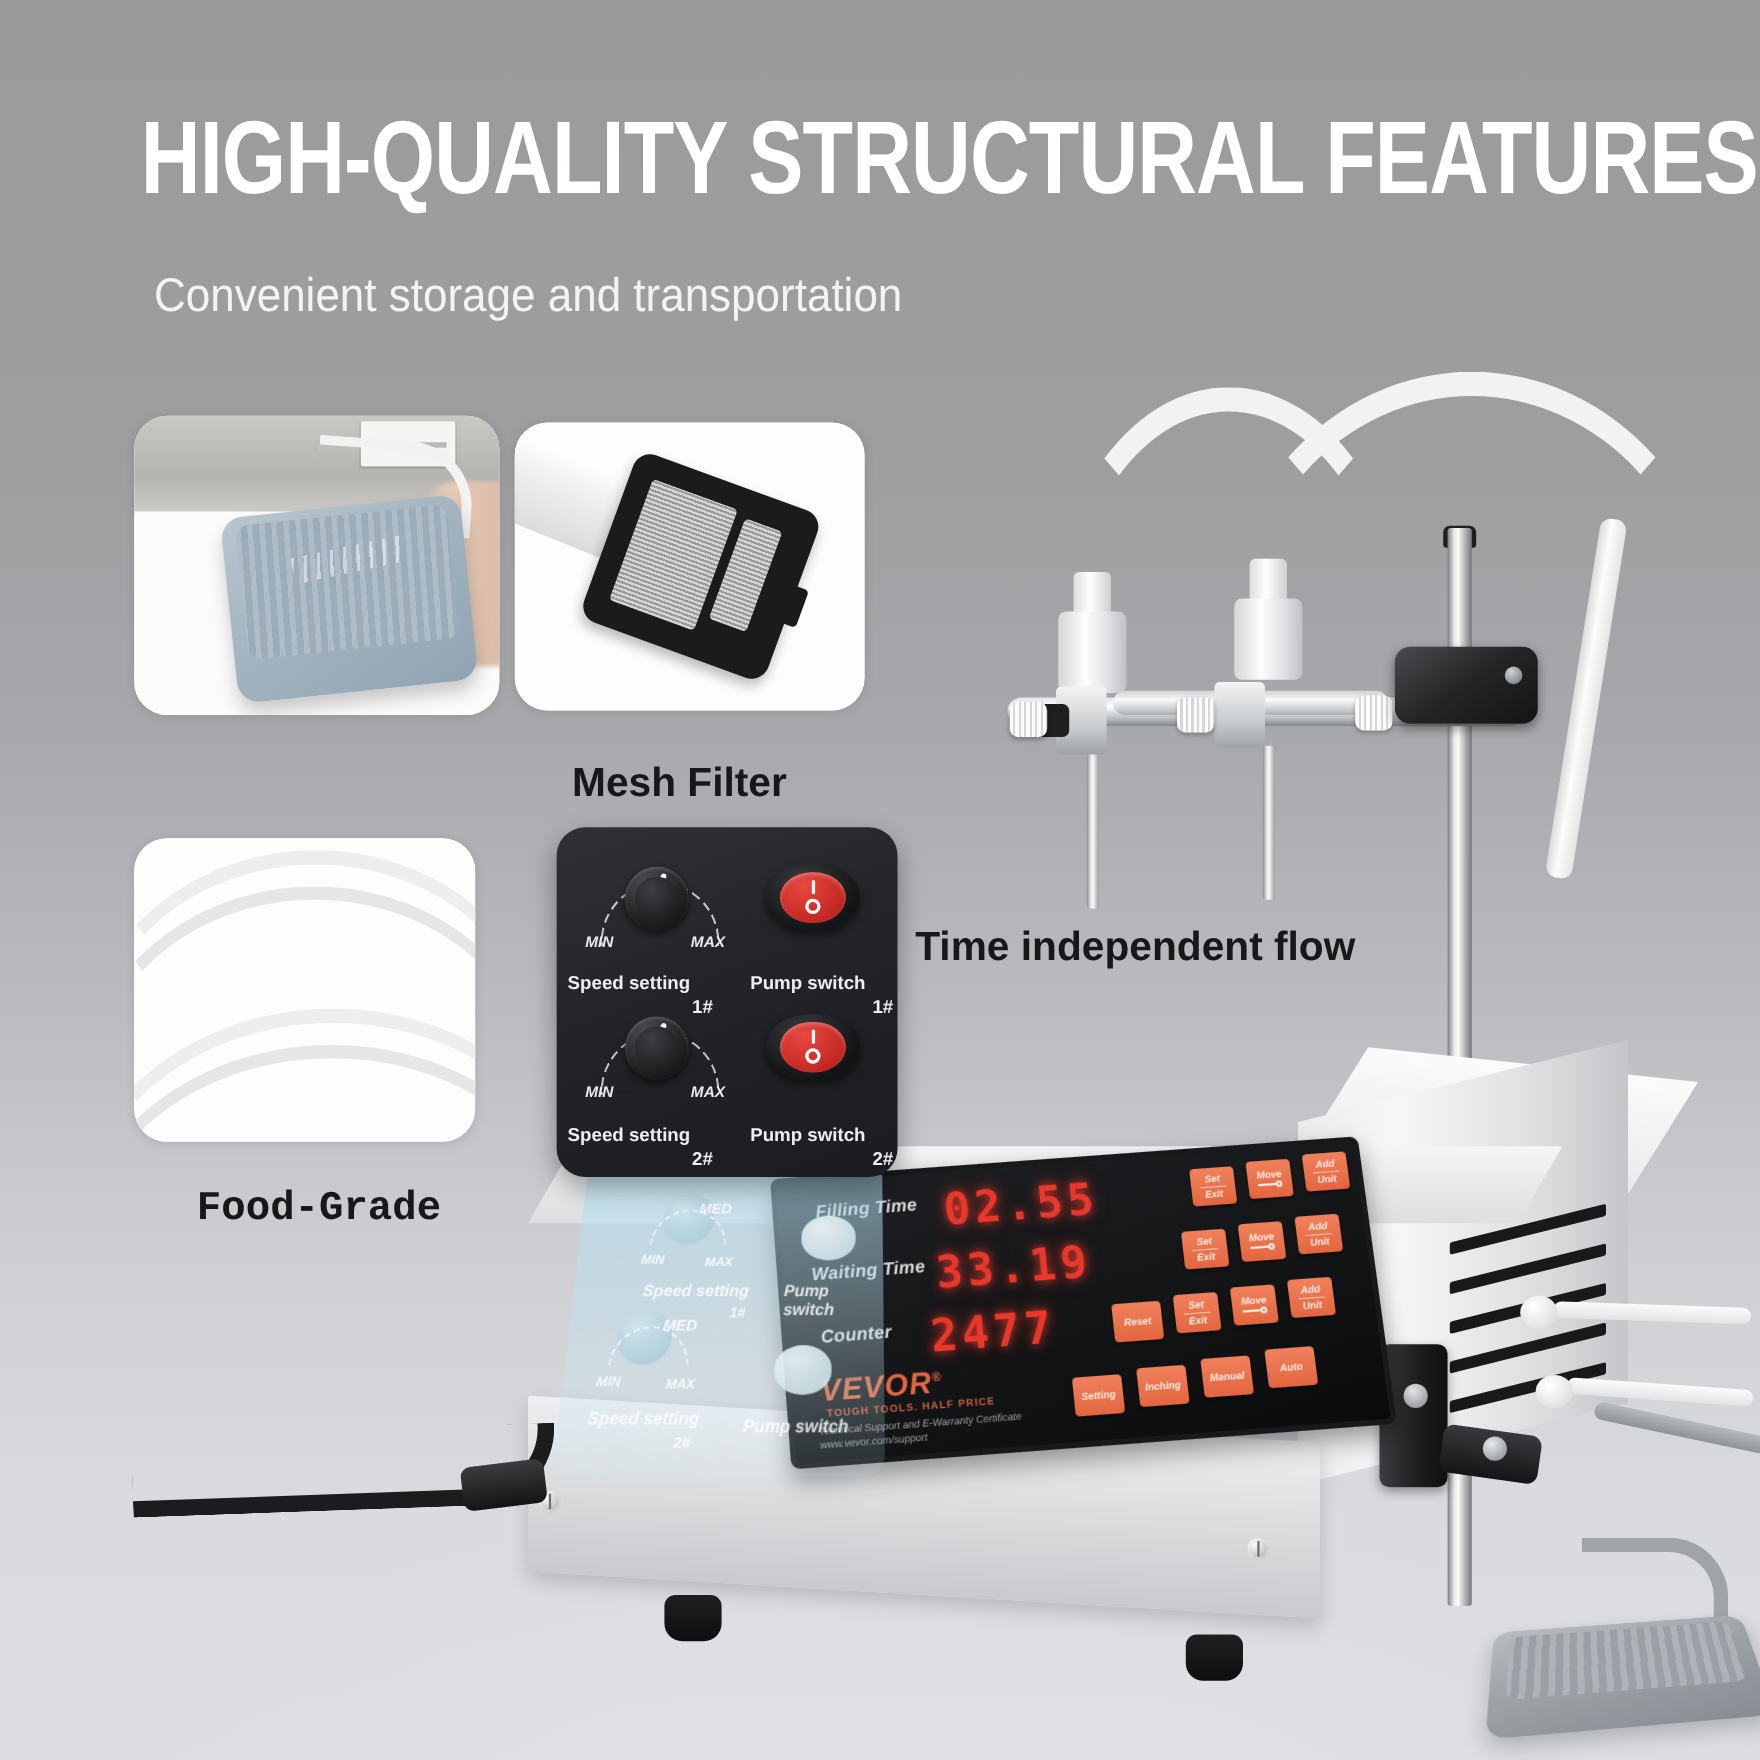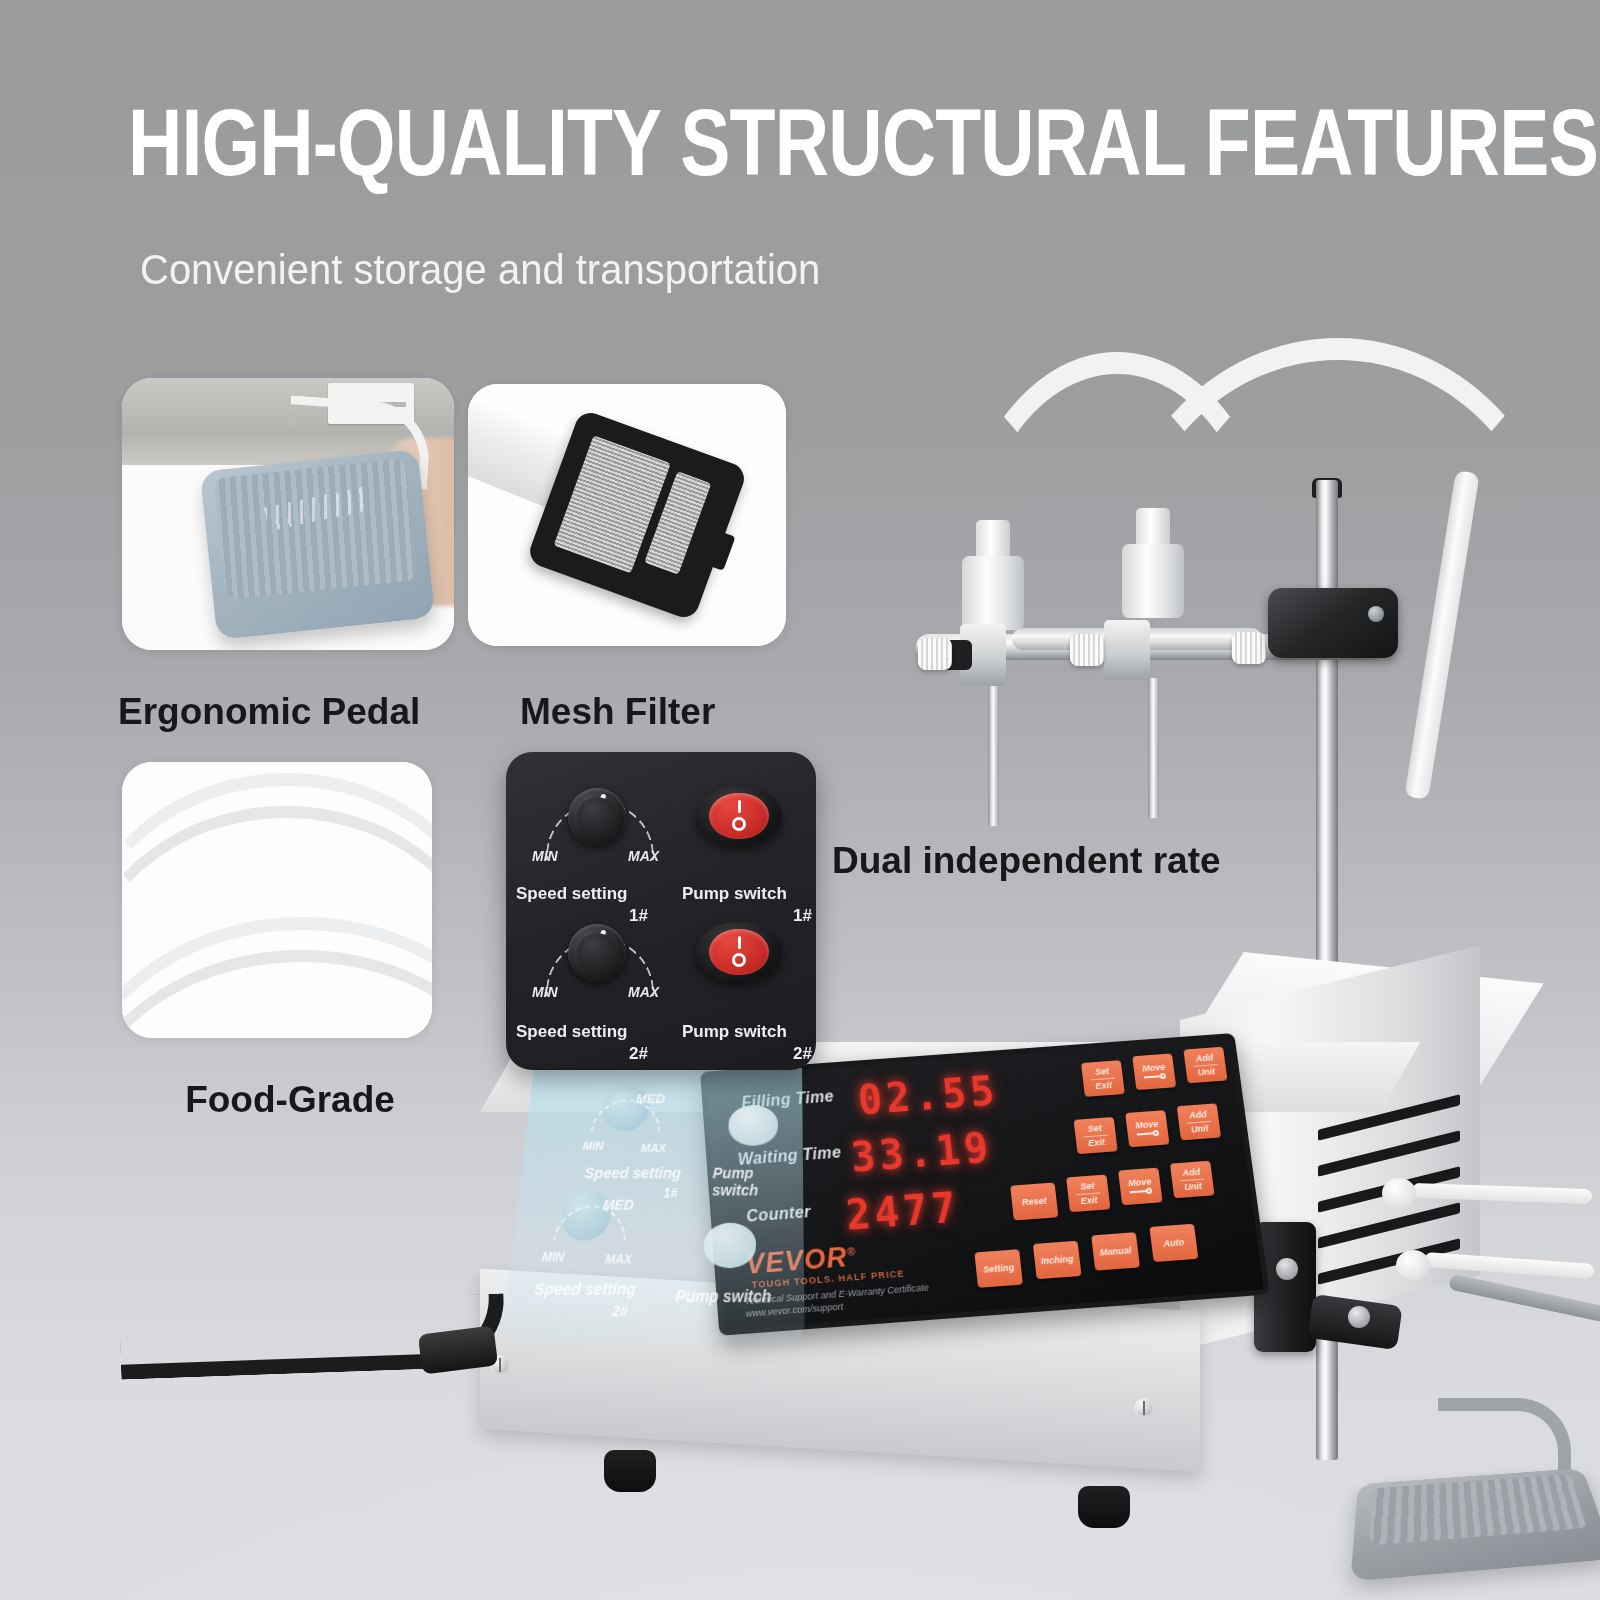--- a/index.html
+++ b/index.html
@@ -28,21 +28,21 @@
   }
   
   .thumb{position:absolute;border-radius:30px;overflow:hidden;background:#fff;
          box-shadow:0 2px 10px rgba(0,0,0,.10);}
   #thumb-pedal{left:122px;top:378px;width:332px;height:272px;}
   #thumb-filter{left:468px;top:384px;width:318px;height:262px;}
   #thumb-hose{left:122px;top:762px;width:310px;height:276px;}
   .cap{position:absolute;font-weight:700;color:#16181a;line-height:1.18;}
   #cap-pedal{left:118px;top:690px;font-size:37px;}
   #cap-filter{left:520px;top:690px;font-size:37px;}
-  #cap-hose{left:160px;top:1078px;font-size:37px;text-align:center;width:260px;}
+  #cap-hose{left:160px;top:1078px;font-size:37px;text-align:center;width:260px;font-family:Liberation Mono, monospace;}
   #cap-dual{left:832px;top:838px;font-size:37px;width:470px;line-height:1.22;}
 
   
   .pd-top{position:absolute;left:0;top:0;width:100%;height:34%;
      background:linear-gradient(to bottom,#c9c8c4,#b4b3af 60%,#cfcecb);}
   .pd-tag{position:absolute;left:62%;top:2%;width:26%;height:15%;background:#f4f4f2;
      border-radius:2px;box-shadow:0 1px 2px rgba(0,0,0,.2);}
   .pd-tag:after{content:"";position:absolute;left:10%;top:45%;width:80%;height:12%;background:#b9b8b6;}
   .pd-white{position:absolute;left:0;bottom:0;width:100%;height:68%;background:#fbfbfb;}
   .pd-hand{position:absolute;right:-4%;top:22%;width:30%;height:62%;
@@ -481,21 +481,20 @@
     <div class="pd-top"></div>
     <div class="pd-tag"></div>
     <div class="pd-white"></div>
     <div class="pd-hand"></div>
     <div class="pd-cord"></div>
     <div class="pd-body">
       <div class="pd-plate"></div>
       <div class="pd-mark"></div>
     </div>
   </div>
-  <div class="cap" id="cap-pedal">Ergonomic Pedal</div>
 
   <div class="thumb" id="thumb-filter">
     <div class="ft-bg"></div>
     <div class="ft-hose"></div>
     <div class="ft-cage">
       <div class="ft-win ft-w1"></div>
       <div class="ft-win ft-w2"></div>
       <div class="ft-nub"></div>
     </div>
   </div>
@@ -506,16 +505,16 @@
     <div class="hs-arc hs1"></div>
     <div class="hs-arc hs2"></div>
     <div class="hs-arc hs3"></div>
     <div class="hs-arc hs4"></div>
   </div>
   <div class="cap" id="cap-hose">
     <div>Food-Grade</div>
   </div>
 
   <div class="cap" id="cap-dual">
-    <div>Dual independent rate</div>
+    <div>Time independent flow</div>
   </div>
 
 </div>
 
 </body></html>

